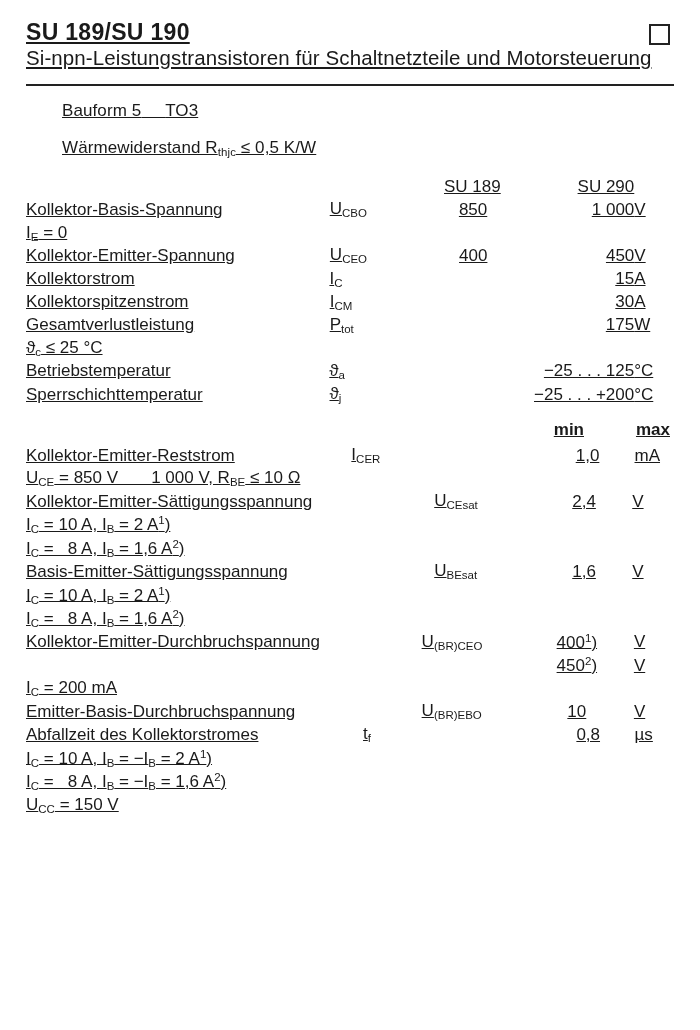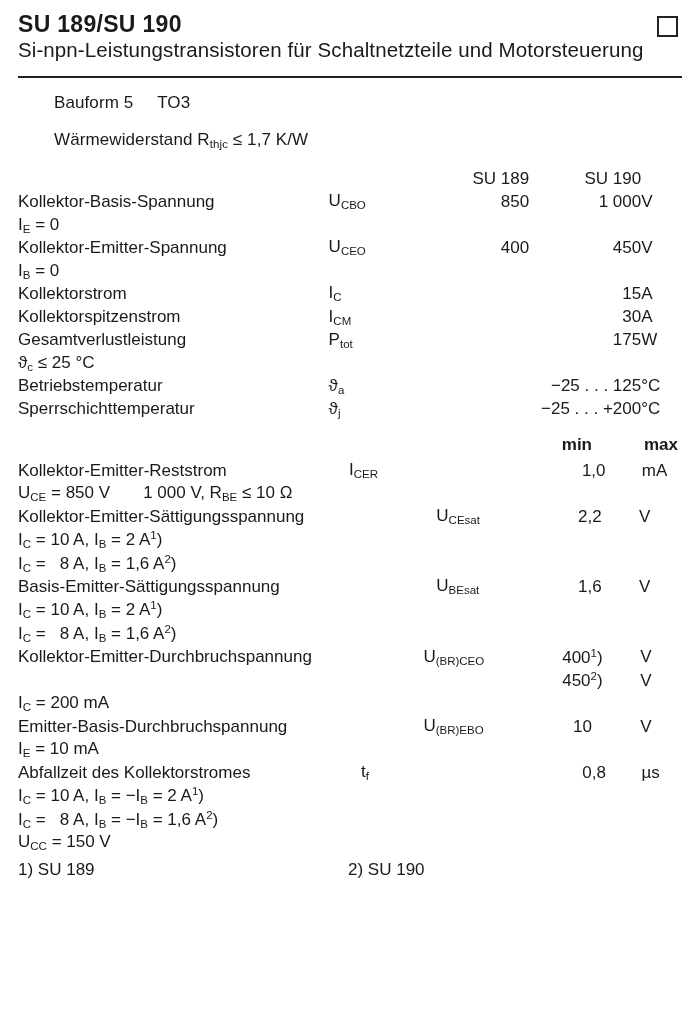--- a/index.html
+++ b/index.html
@@ -12,22 +12,23 @@
     height: 1030px;
     font-family: "Liberation Sans", sans-serif;
     color: #1a1a1a;
     position: relative;
     overflow: hidden;
   }
   .page {
     position: relative;
     width: 700px;
     height: 764px;
-    padding: 0;
+    padding: 8px;
     box-sizing: border-box;
+    text-decoration: underline;
   }
   .pad {
     padding: 8px 18px 0 18px;
   }
 
   
   .title-row {
     display: flex;
     align-items: flex-start;
     justify-content: space-between;
@@ -79,21 +80,21 @@
     font-size: 17px;
   }
   table.vals td {
     padding: 0;
     vertical-align: bottom;
     line-height: 1.33;
     white-space: nowrap;
   }
   .c-name  { width: 305px; }
   .c-sym   { width: 92px; }
-  .c-v1    { width: 105px; text-align: right; }
+  .c-v1    { width: 105px; text-align: center; }
   .c-v2    { width: 110px; text-align: right; padding-right: 14px; }
   .c-unit  { width: 40px; text-align: left; }
 
   .hdr-cols td { font-weight: normal; }
   .right { text-align: center; }
 
   .cond {
     font-size: 17px;
     line-height: 1.3;
   }
@@ -135,31 +136,31 @@
 
     <hr class="rule">
 
     <div class="line sec-gap-1">
       <span>Bauform 5</span>
       &nbsp;&nbsp;&nbsp;
       <span>TO3</span>
     </div>
 
     <div class="line sec-gap-2">
-      <span>Wärmewiderstand R</span><span class="sub">thjc</span><span> ≤ 1,7 K/W</span>
+      <span>Wärmewiderstand R</span><span class="sub">thjc</span><span> ≤ 0,5 K/W</span>
     </div>
 
 
     <table class="vals sec-gap-2">
       <tbody>
           <tr class="hdr-cols">
         <td class="c-name"></td>
         <td class="c-sym"></td>
         <td class="c-v1">SU 189</td>
-        <td class="c-v2">SU 190</td>
+        <td class="c-v2">SU 290</td>
         <td class="c-unit"></td>
       </tr>
     </tbody>
       </table>
 
     <table class="vals">
       <tbody>
           <tr>
         <td class="c-name">Kollektor-Basis-Spannung</td>
         <td class="c-sym"><span>U</span><span class="sub">CBO</span></td>
@@ -177,23 +178,20 @@
       <tbody>
           <tr>
         <td class="c-name">Kollektor-Emitter-Spannung</td>
         <td class="c-sym"><span>U</span><span class="sub">CEO</span></td>
         <td class="c-v1">400</td>
         <td class="c-v2">450</td>
         <td class="c-unit">V</td>
       </tr>
     </tbody>
       </table>
-    <div class="cond">
-      <span>I</span><span class="sub">B</span><span> = 0</span>
-    </div>
 
     <table class="vals">
       <tbody>
           <tr>
         <td class="c-name">Kollektorstrom</td>
         <td class="c-sym"><span>I</span><span class="sub">C</span></td>
         <td class="c-v1"></td>
         <td class="c-v2">15</td>
         <td class="c-unit">A</td>
       </tr>
@@ -268,21 +266,21 @@
       </tr>
     </tbody>
       </table>
     <div class="cond">U<span class="sub">CE</span> = 850 V&nbsp;&nbsp;&nbsp;&nbsp;&nbsp;&nbsp;&nbsp;1 000 V, R<span class="sub">BE</span> ≤ 10 Ω</div>
 
     <table class="vals">
       <tbody>
           <tr>
         <td class="c-name" style="width:395px">Kollektor-Emitter-Sättigungsspannung</td>
         <td class="c-sym" style="width:110px"><span>U</span><span class="sub">CEsat</span></td>
-        <td style="width:70px" class="right">2,2</td>
+        <td style="width:70px" class="right">2,4</td>
         <td class="c-unit" style="padding-left:12px">V</td>
       </tr>
     </tbody>
       </table>
     <div class="cond">I<span class="sub">C</span> = 10 A, I<span class="sub">B</span> = 2 A<span class="sup">1</span>)</div>
     <div class="cond">I<span class="sub">C</span> =&nbsp;&nbsp;&nbsp;8 A, I<span class="sub">B</span> = 1,6 A<span class="sup">2</span>)</div>
 
     <table class="vals">
       <tbody>
           <tr>
@@ -321,36 +319,31 @@
     <table class="vals">
       <tbody>
           <tr>
         <td class="c-name" style="width:395px">Emitter-Basis-Durchbruchspannung</td>
         <td class="c-sym" style="width:120px"><span>U</span><span class="sub">(BR)EBO</span></td>
         <td style="width:70px" class="right">10</td>
         <td class="c-unit" style="padding-left:22px">V</td>
       </tr>
     </tbody>
       </table>
-    <div class="cond">I<span class="sub">E</span> = 10 mA</div>
 
     <table class="vals">
       <tbody>
           <tr>
         <td class="c-name" style="width:340px">Abfallzeit des Kollektorstromes</td>
         <td class="c-sym" style="width:110px"><span>t</span><span class="sub">f</span></td>
         <td style="width:86px" class="right"></td>
         <td style="width:70px" class="right">0,8</td>
         <td class="c-unit" style="padding-left:12px">µs</td>
       </tr>
     </tbody>
       </table>
     <div class="cond">I<span class="sub">C</span> = 10 A, I<span class="sub">B</span> = −I<span class="sub">B</span> = 2 A<span class="sup">1</span>)</div>
     <div class="cond">I<span class="sub">C</span> =&nbsp;&nbsp;&nbsp;8 A, I<span class="sub">B</span> = −I<span class="sub">B</span> = 1,6 A<span class="sup">2</span>)</div>
     <div class="cond">U<span class="sub">CC</span> = 150 V</div>
 
-    <div class="footnotes">
-      <div class="fn-left">1) SU 189</div>
-      <div>2) SU 190</div>
-    </div>
 
   </div>
 </div>
 
 </body></html>

